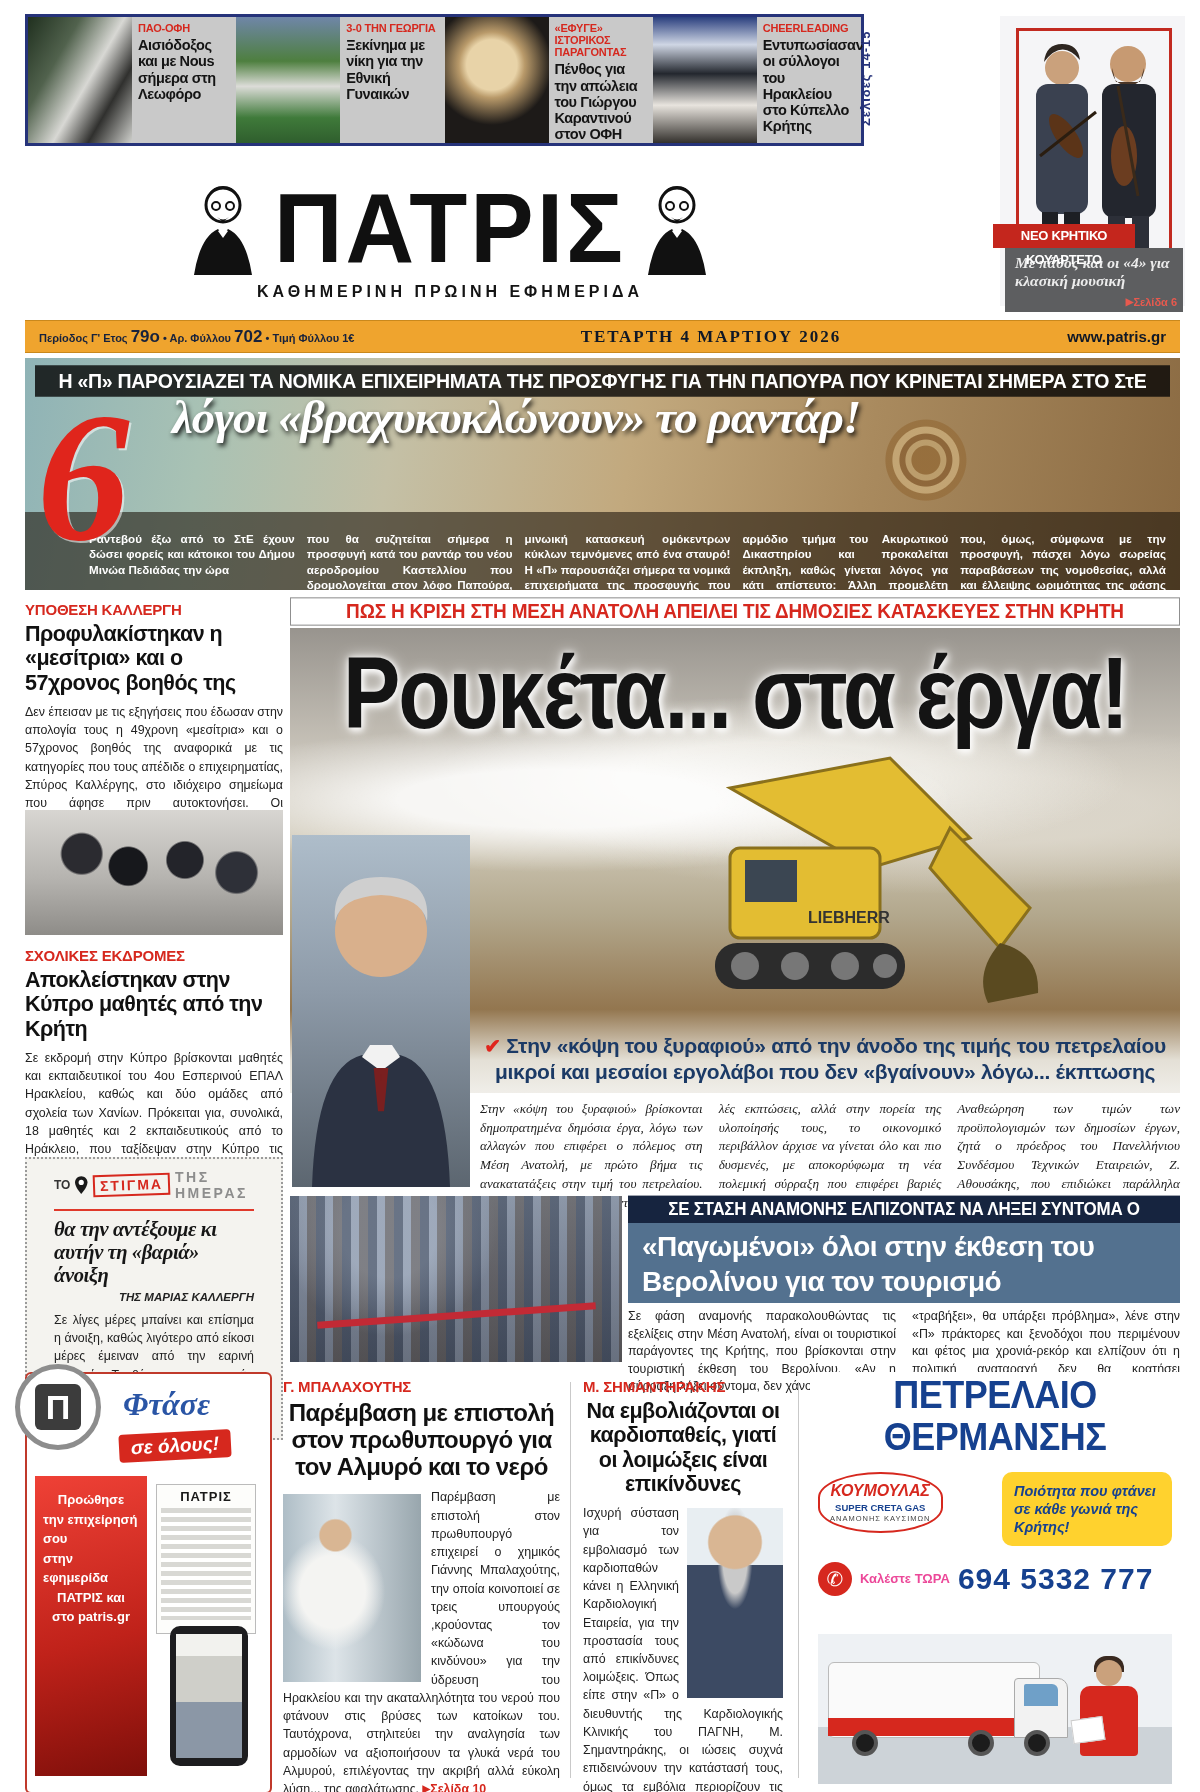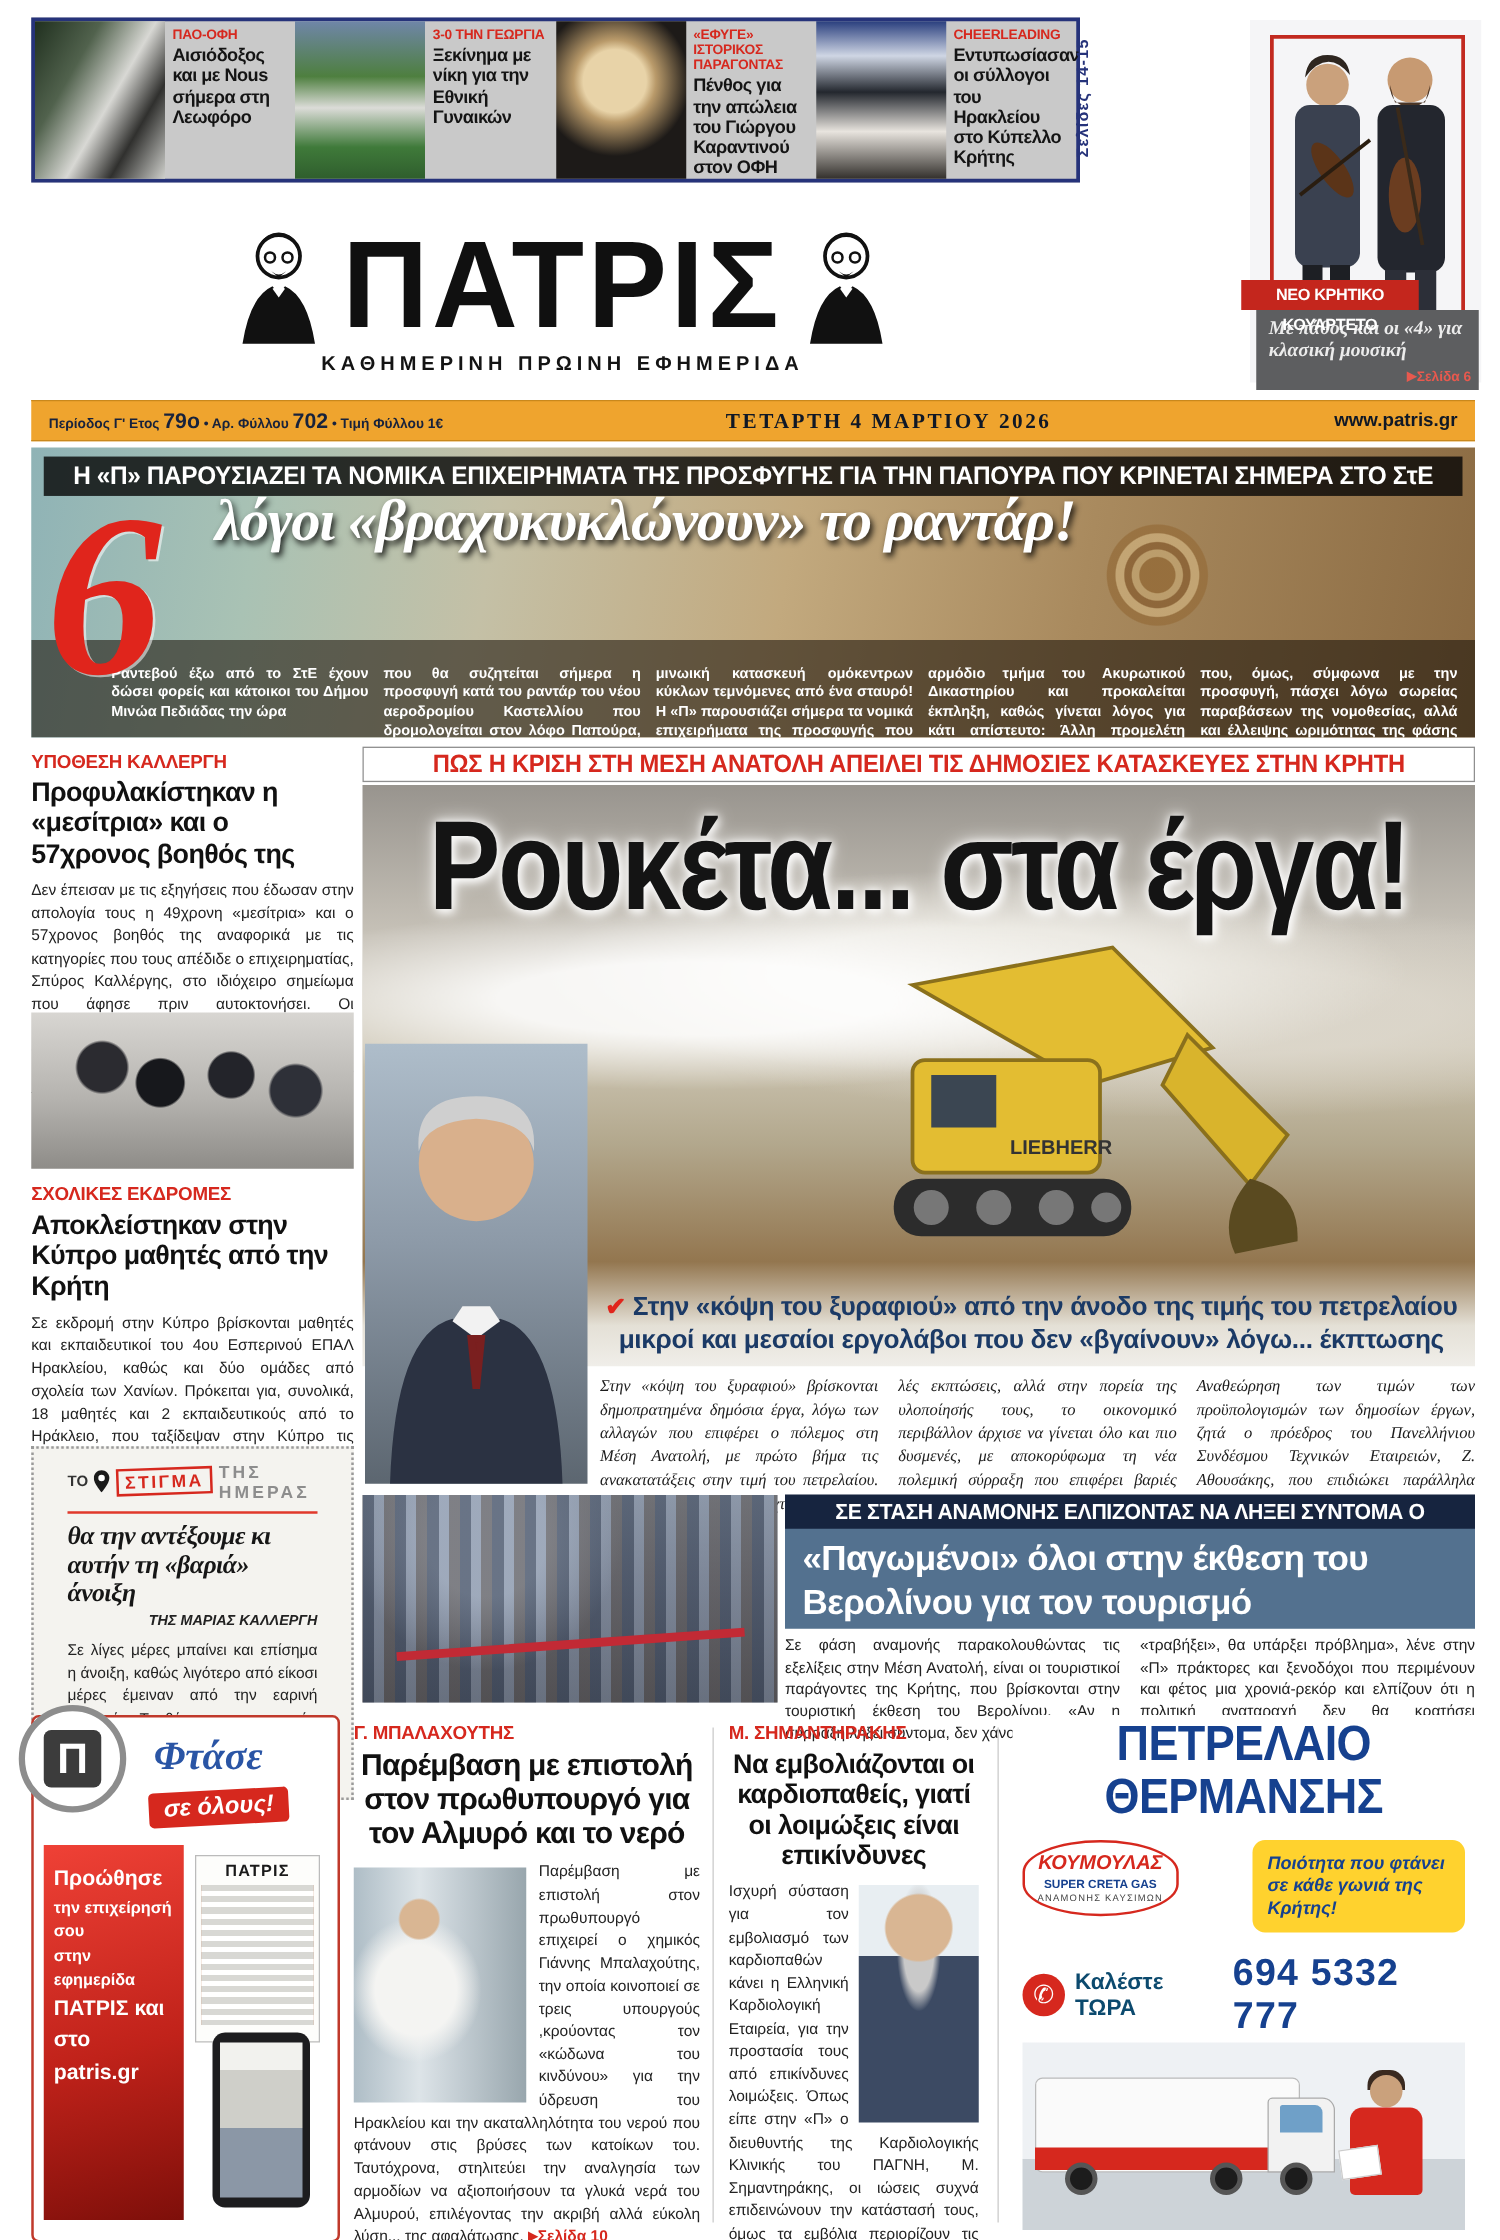--- a/index.html
+++ b/index.html
@@ -129,21 +129,21 @@
   .promo-logo-inner{width:46px;height:46px;background:#3c3c3c;border-radius:6px;color:#fff;font-weight:900;
                     font-size:34px;display:flex;align-items:center;justify-content:center;}
   .promo-script{position:absolute;left:96px;top:12px;color:#2a55a5;font-family:"Liberation Serif",serif;
                 font-style:italic;font-weight:bold;font-size:32px;}
   .promo-pill{position:absolute;left:92px;top:58px;background:#d6281e;color:#fff;font-style:italic;font-weight:bold;
               font-size:19px;padding:3px 12px;border-radius:4px;transform:rotate(-3deg);}
   .promo-band{position:absolute;left:8px;top:102px;width:112px;height:300px;
               background:linear-gradient(165deg,#ef4136 0%,#c0221a 55%,#7e0f0a 100%);color:#fff;
               padding:14px 8px;box-sizing:border-box;}
   .promo-band div{line-height:1.5;font-size:13px;font-weight:bold;}
-  .promo-band .big{font-size:17px;}
+  .promo-band .big{font-size:13px;text-align:center;}
   .mini-paper{position:absolute;right:14px;top:110px;width:100px;height:150px;background:#fdfdfb;
               border:1px solid #bbb;padding:4px;box-sizing:border-box;}
   .mini-mast{font-weight:900;font-size:13px;text-align:center;letter-spacing:1px;}
   .mini-lines{margin-top:4px;height:112px;
       background:repeating-linear-gradient(180deg,#d8d8d4 0 5px,#fff 5px 9px),
                  linear-gradient(90deg,#c86 0 0);}
   .mini-phone{position:absolute;right:22px;top:252px;width:78px;height:140px;background:#1d1d1f;border-radius:10px;
               padding:8px 6px;box-sizing:border-box;}
   .mini-screen{width:100%;height:100%;background:linear-gradient(180deg,#f2f2ee 0 18%,#cfcfc9 18% 55%,#8b97a6 55% 100%);}
   .story-col .rail-head{font-size:24px;letter-spacing:-0.6px;text-align:center;}
@@ -165,21 +165,21 @@
   .ad-row{display:flex;align-items:flex-start;justify-content:space-between;margin-top:18px;padding:0 8px;}
   .ad-brand{border:2px solid #d6281e;border-radius:50% / 42%;padding:8px 10px;text-align:center;}
   .ad-brand-name{color:#d6281e;font-weight:900;font-style:italic;font-size:16px;}
   .ad-brand-sub{color:#16418f;font-weight:bold;font-size:9.5px;margin-top:2px;}
   .ad-brand-sub2{color:#444;font-size:7.5px;letter-spacing:1px;margin-top:1px;}
   .ad-tag{background:#ffd22e;border-radius:10px;width:170px;padding:10px 12px;color:#16418f;
           font-weight:bold;font-style:italic;font-size:14.5px;line-height:1.25;box-sizing:border-box;}
   .ad-phone-row{display:flex;align-items:center;gap:8px;margin:16px 8px 0;}
   .ad-phone-ico{width:34px;height:34px;border-radius:50%;background:#d6281e;color:#fff;font-size:20px;
                 display:flex;align-items:center;justify-content:center;flex:none;}
-  .ad-cta{color:#0c4a6e;font-weight:bold;font-size:18px;}
+  .ad-cta{color:#ec4899;font-weight:bold;font-size:13px;}
   .ad-number{color:#16418f;font-weight:900;font-size:30px;letter-spacing:1px;}
   .ad-visual{position:absolute;left:8px;bottom:6px;width:354px;height:150px;overflow:hidden;
              background:linear-gradient(180deg,#eef1f4 0 62%,#cdd3d8 62% 100%);}
   .truck-body{position:absolute;left:10px;top:28px;width:210px;height:74px;background:#fafafa;border:1px solid #bbb;
               border-radius:6px;}
   .truck-stripe{position:absolute;left:10px;top:84px;width:210px;height:18px;background:#d6281e;}
   .truck-cab{position:absolute;left:196px;top:44px;width:52px;height:58px;background:#f2f2f2;border:1px solid #aaa;
              border-radius:4px 10px 0 0;}
   .truck-win{position:absolute;left:206px;top:50px;width:34px;height:22px;background:#6fa0c8;border-radius:2px 6px 0 0;}
   .wheel{position:absolute;top:96px;width:26px;height:26px;border-radius:50%;background:#1c1c1c;border:4px solid #555;box-sizing:border-box;}

